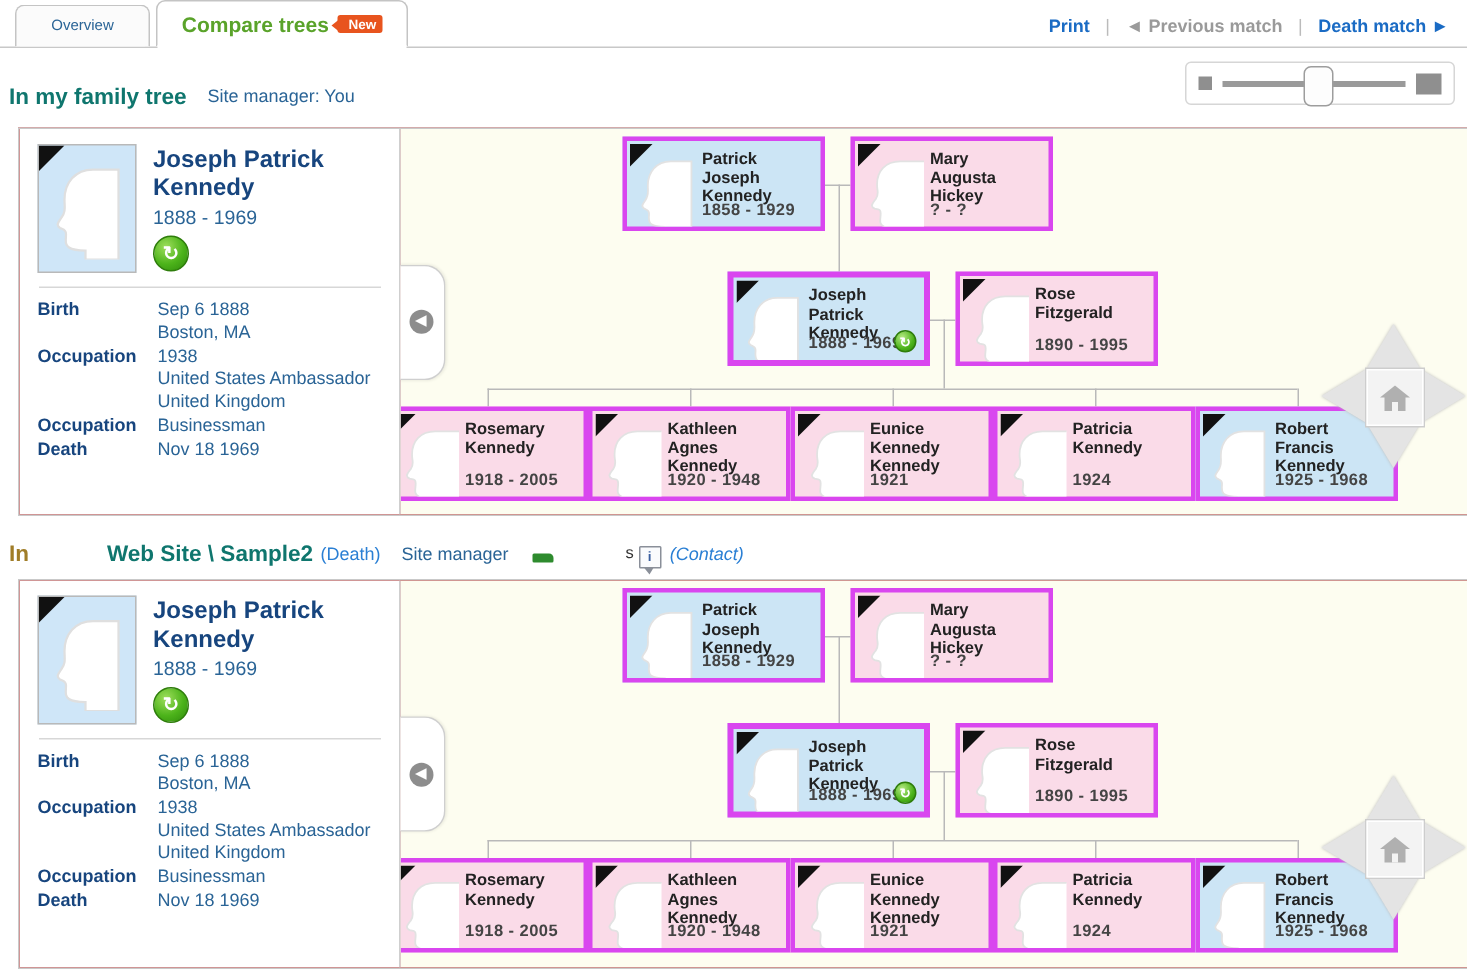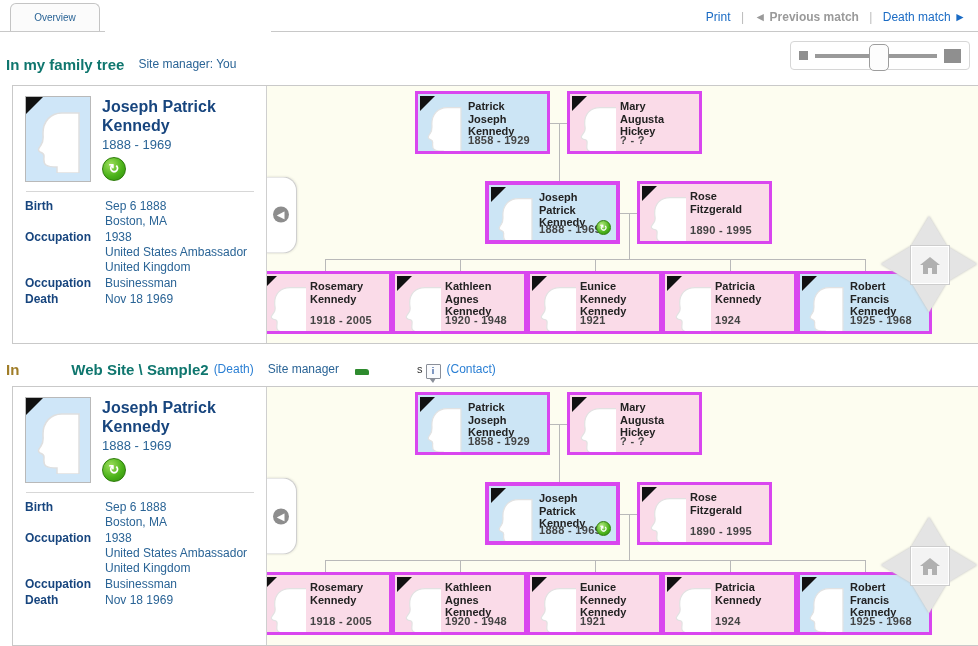--- a/index.html
+++ b/index.html
@@ -26,21 +26,21 @@
   .tab.compare .lbl{color:#5aa32a;font-weight:bold;font-size:14px;}
   .tabbar .cover{position:absolute;left:105px;top:30px;width:166px;height:4px;background:#fff;z-index:4;}
   .newbadge{display:inline-block;margin-left:6px;background:#e8541e;color:#fff;
      font-size:9px;font-weight:bold;padding:1px 4px 1px 7px;border-radius:2px;
      position:relative;line-height:10px;}
   .newbadge:before{content:"";position:absolute;left:-4px;top:3px;
      border-top:4px solid transparent;border-bottom:4px solid transparent;
      border-right:5px solid #e8541e;}
 
   .toplinks{position:absolute;right:12px;top:10px;font-size:12px;white-space:nowrap;}
-  .toplinks a{color:#1a6bc4;font-weight:normal;text-decoration:none;}
+  .toplinks a{color:#1a6bc4;font-weight:bold;text-decoration:none;}
   .toplinks .disabled{color:#9a9a9a;font-weight:bold;}
   .toplinks .sep{color:#bbb;font-weight:normal;margin:0 7px;}
 
   
   .sechead{position:absolute;left:0;height:24px;display:flex;align-items:center;}
   .sechead .title{color:#0f766e;font-weight:bold;font-size:15px;}
   .sechead .sub{color:#2a6496;font-size:12px;margin-left:14px;}
   .sechead .lnk{color:#2a7fd4;font-size:11px;margin-left:5px;text-decoration:none;}
   .sechead .word{color:#a07d28;font-weight:bold;font-size:15px;}
 
@@ -139,20 +139,24 @@
 </head>
 <body>
 
 <div class="app">
 
   <div class="tabbar">
     <div class="baseline"></div>
     <div class="tab overview">
       <span>Overview</span>
     </div>
+    <div class="tab compare">
+      <span class="lbl">Compare trees</span>
+      <span class="newbadge">New</span>
+    </div>
     <div class="cover"></div>
 
     <div class="toplinks">
       <a href="#">Print</a>
       <span class="sep">|</span>
       <span class="disabled">◄ Previous match</span>
       <span class="sep">|</span>
       <a href="#">Death match ►</a>
     </div>
   </div>
@@ -372,21 +376,21 @@
   </div>
 
   <div class="sechead" style="top:357px;left:6px;">
     <span class="word">In</span>
     <span class="title" style="margin-left:52px;">Web Site \ Sample2</span>
     <a href="#" class="lnk" style="font-size:12px;">(Death)</a>
     <span class="sub">Site manager</span>
     <span class="greenflag"></span>
     <span class="smalls" style="margin-left:48px;">s</span>
     <span class="infoicon" style="margin-left:3px;">i</span>
-    <a href="#" class="lnk" style="font-size:12px;margin-left:6px;">(Contact)</a>
+    <a href="#" class="lnk" style="font-size:12px;margin-left:6px;font-style:italic;">(Contact)</a>
   </div>
 
   <div class="section" id="sec1" style="top:386px;height:260px;">
     <div class="panel">
       <div class="pinfo">
         <div class="pi-top">
           <div class="portrait">
             <div class="corner"></div>
             <svg class="sil" width="52" height="62" viewBox="0 0 52 62">
               <path d="M30 2C18 2 11 11 11 22c0 5 1 8-2 12-2 3-4 5-1 7 2 1 4 1 4 4 0 4-1 7 2 9 3 2 8 2 11 2v6h22V2z" fill="#ffffff" stroke="#dfdfdf" stroke-width="1.5"></path>

